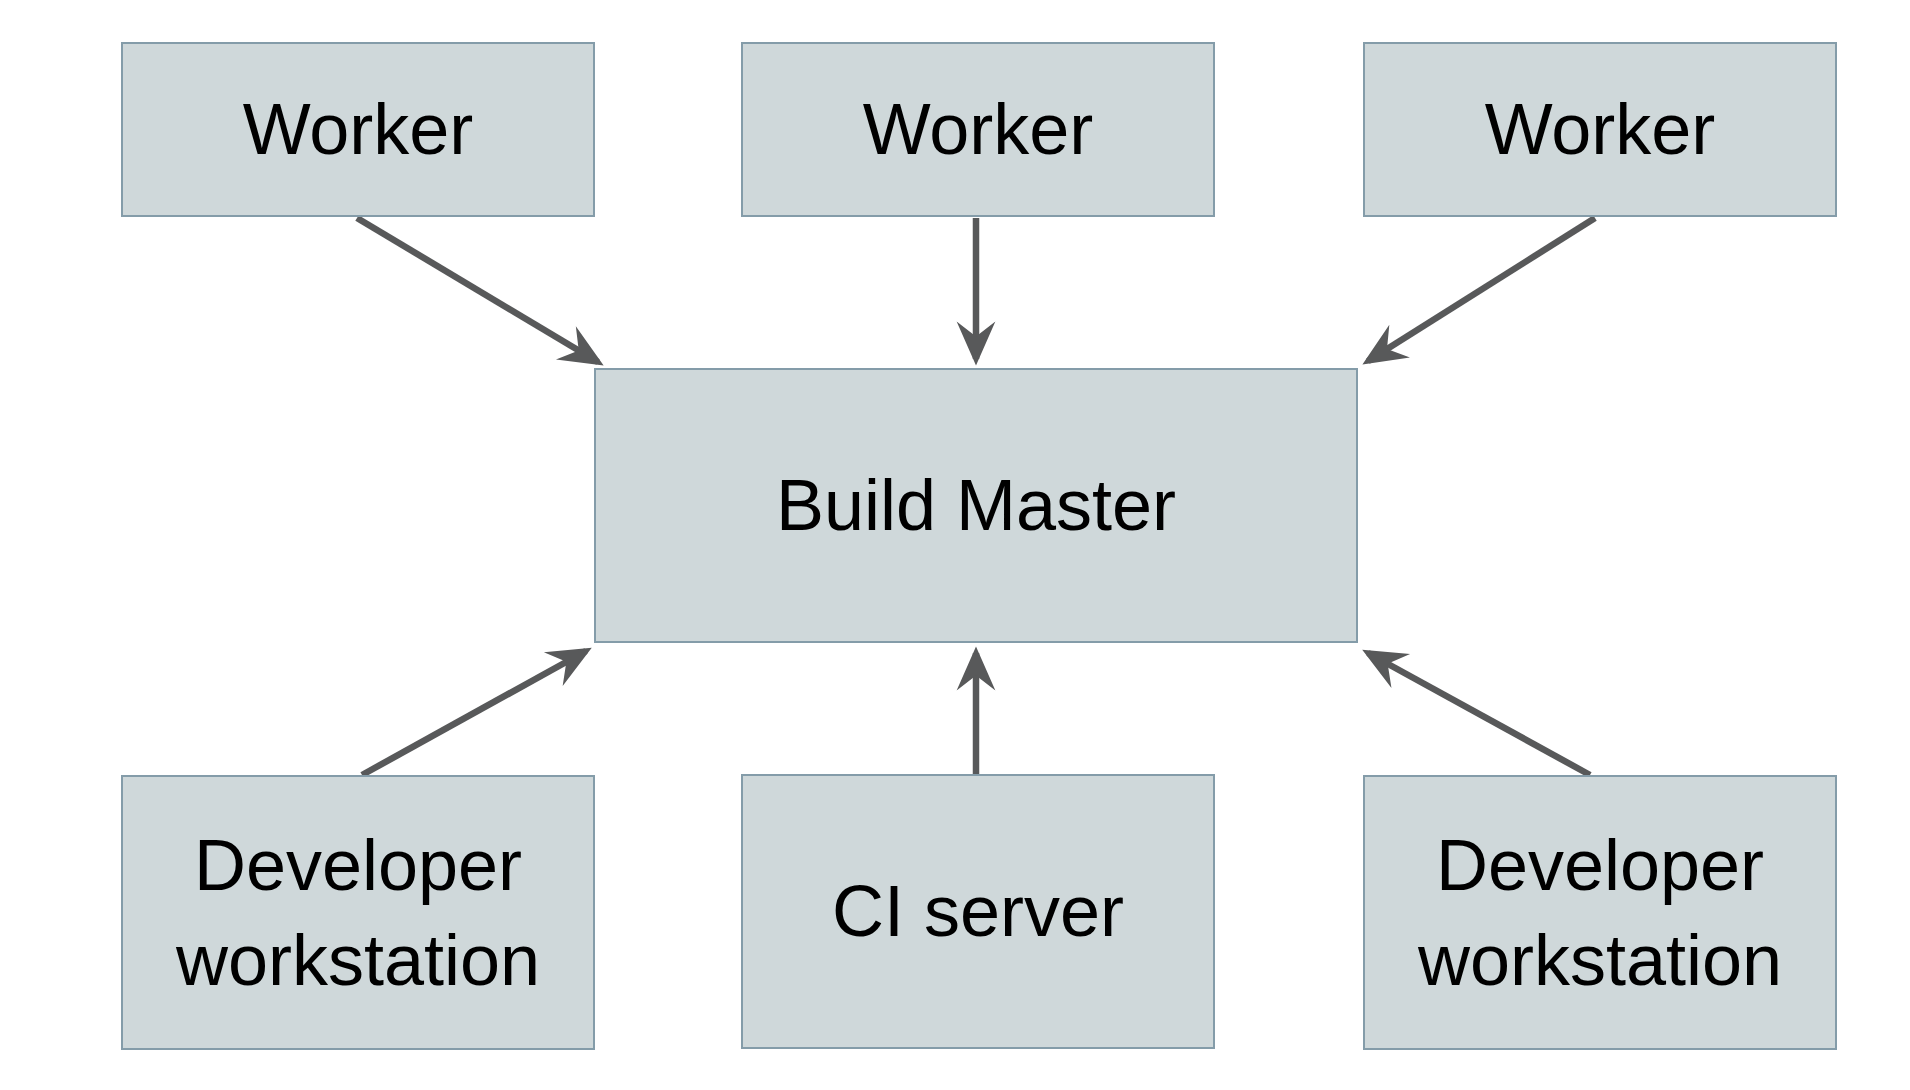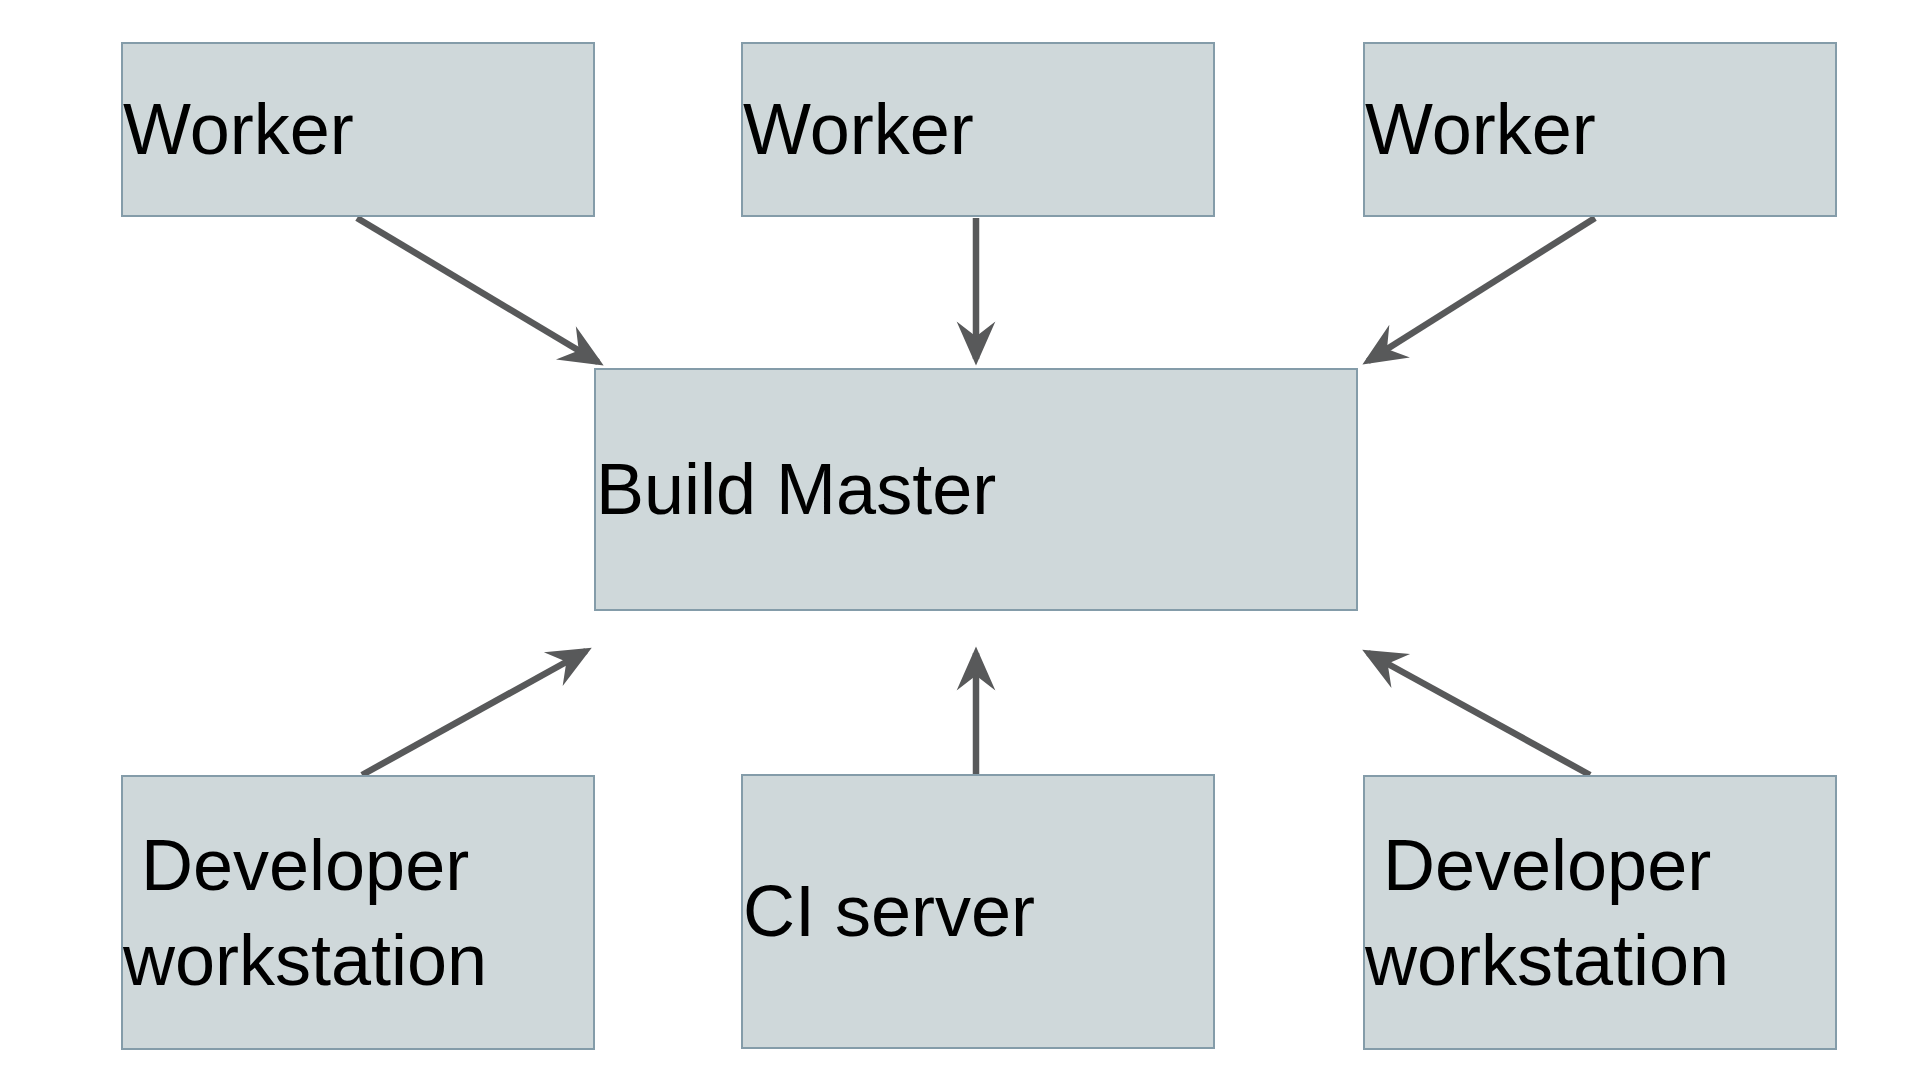--- a/index.html
+++ b/index.html
@@ -25,20 +25,21 @@
     height: 1090px;
     display: block;
   }
   .node {
     position: absolute;
     box-sizing: border-box;
     border: 2px solid #849ca9;
     background: #cfd8da;
     display: flex;
     align-items: center;
+    justify-content: center;
     text-align: center;
   }
   .node-label {
     font-size: 72px;
     line-height: 1.31;
     color: #000000;
     white-space: pre-line;
     letter-spacing: 0px;
   }
 </style>
@@ -63,21 +64,21 @@
 
   <div class="node" style="left: 121px; top: 42px; width: 474px; height: 175px; background: rgb(207, 216, 218); border-color: rgb(132, 156, 169); color: rgb(0, 0, 0);">
     <span class="node-label">Worker</span>
   </div>
   <div class="node" style="left: 741px; top: 42px; width: 474px; height: 175px; background: rgb(207, 216, 218); border-color: rgb(132, 156, 169); color: rgb(0, 0, 0);">
     <span class="node-label">Worker</span>
   </div>
   <div class="node" style="left: 1363px; top: 42px; width: 474px; height: 175px; background: rgb(207, 216, 218); border-color: rgb(132, 156, 169); color: rgb(0, 0, 0);">
     <span class="node-label">Worker</span>
   </div>
-  <div class="node" style="left: 594px; top: 368px; width: 764px; height: 243px; background: rgb(207, 216, 218); border-color: rgb(132, 156, 169); color: rgb(0, 0, 0);">
+  <div class="node" style="left: 594px; top: 368px; width: 764px; height: 275px; background: rgb(207, 216, 218); border-color: rgb(132, 156, 169); color: rgb(0, 0, 0);">
     <span class="node-label">Build Master</span>
   </div>
   <div class="node" style="left: 121px; top: 775px; width: 474px; height: 275px; background: rgb(207, 216, 218); border-color: rgb(132, 156, 169); color: rgb(0, 0, 0);">
     <span class="node-label">Developer
 workstation</span>
   </div>
   <div class="node" style="left: 741px; top: 774px; width: 474px; height: 275px; background: rgb(207, 216, 218); border-color: rgb(132, 156, 169); color: rgb(0, 0, 0);">
     <span class="node-label">CI server</span>
   </div>
   <div class="node" style="left: 1363px; top: 775px; width: 474px; height: 275px; background: rgb(207, 216, 218); border-color: rgb(132, 156, 169); color: rgb(0, 0, 0);">

